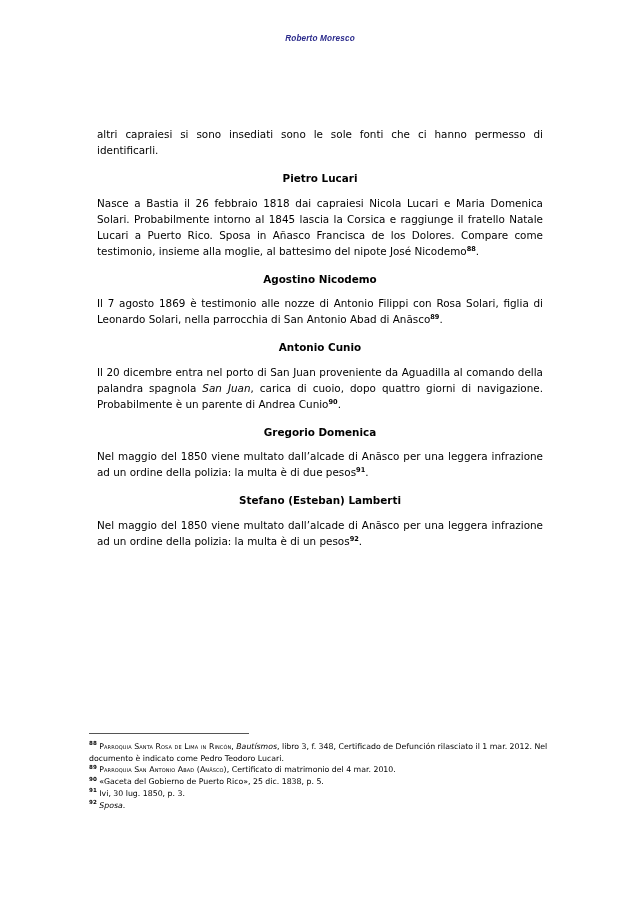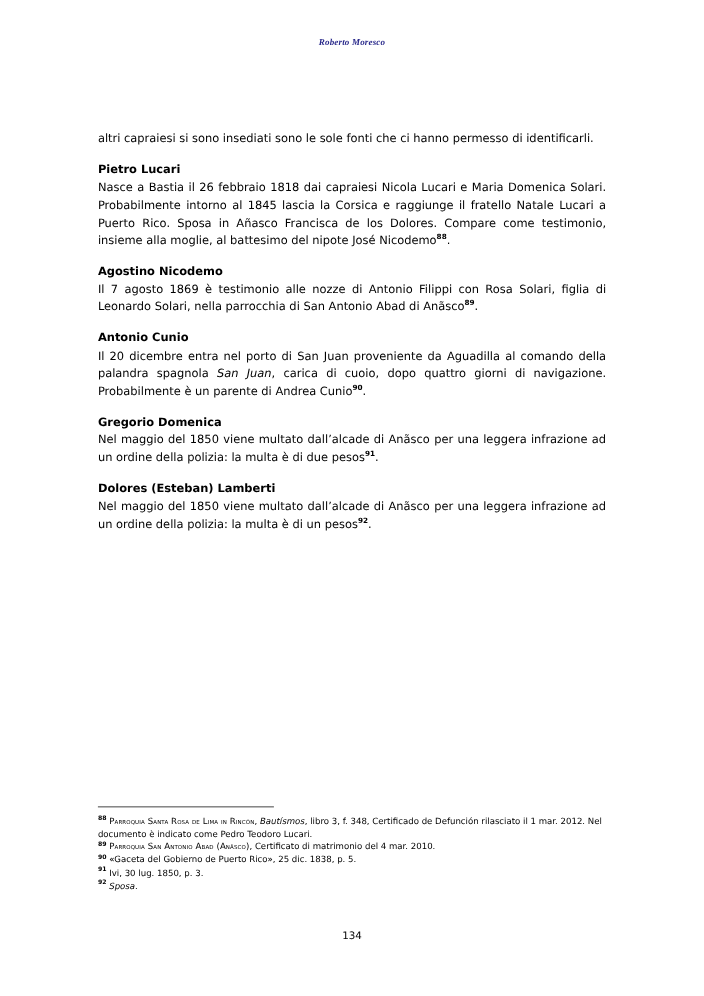--- a/index.html
+++ b/index.html
@@ -17,55 +17,55 @@
     height: 905px;
     background: #ffffff;
     overflow: hidden;
   }
   .running-head {
     position: absolute;
     top: 34px;
     left: 0;
     width: 640px;
     text-align: center;
-    font-family: Liberation Serif, serif;
+    font-family: Liberation Sans, sans-serif;
     font-style: italic;
     font-weight: bold;
     font-size: 8.2px;
     letter-spacing: 0.15px;
     color: #2b2b8c;
   }
   .content {
     position: absolute;
     left: 89px;
     top: 118px;
     width: 462px;
   }
   .para {
     font-size: 10.4px;
     line-height: 16.0px;
     text-align: justify;
     text-justify: inter-word;
-    margin: 0;
+    margin: 8px;
     color: #000000;
     -webkit-hyphens: none;
     hyphens: none;
   }
   .section {
     margin-top: 13px;
   }
   .section:first-child {
     margin-top: 0;
   }
   .heading {
     font-size: 10.4px;
     line-height: 15.5px;
     font-weight: bold;
     margin: 0 0 0 0;
-    text-align: left;
+    text-align: center;
   }
   sup {
     font-size: 6.6px;
     vertical-align: super;
     line-height: 0;
     font-weight: bold;
   }
   i, .ital {
   }
   .footnotes {
@@ -132,35 +132,34 @@
       <div class="heading">Antonio Cunio</div>
       <p class="para"><span>Il 20 dicembre entra nel porto di San Juan proveniente da Aguadilla al comando della palandra spagnola </span><i>San Juan</i><span>, carica di cuoio, dopo quattro giorni di navigazione. Probabilmente è un parente di Andrea Cunio</span><sup>90</sup><span>.</span></p>
     </div>
 
     <div class="section">
       <div class="heading">Gregorio Domenica</div>
       <p class="para"><span>Nel maggio del 1850 viene multato dall’alcade di Anãsco per una leggera infrazione ad un ordine della polizia: la multa è di due pesos</span><i></i><span></span><sup>91</sup><span>.</span></p>
     </div>
 
     <div class="section">
-      <div class="heading">Dolores (Esteban) Lamberti</div>
+      <div class="heading">Stefano (Esteban) Lamberti</div>
       <p class="para"><span>Nel maggio del 1850 viene multato dall’alcade di Anãsco per una leggera infrazione ad un ordine della polizia: la multa è di un pesos</span><i></i><span></span><sup>92</sup><span>.</span></p>
     </div>
 
   </div>
 
   <div class="footnotes">
     <div class="fn-rule"></div>
 
     <p class="fn"><sup>88</sup><span class="smallcaps">Parroquia Santa Rosa de Lima in Rincón</span><span>, </span><i>Bautísmos</i><span>,  libro 3, f. 348, Certificado de Defunción rilasciato il 1 mar. 2012. Nel documento è indicato come Pedro Teodoro Lucari.</span></p>
 
     <p class="fn"><sup>89</sup><span class="smallcaps">Parroquia San Antonio Abad (Anãsco)</span><span></span><i></i><span>, Certificato di matrimonio del 4 mar. 2010.</span></p>
 
     <p class="fn"><sup>90</sup><span class="smallcaps"></span><span></span><i></i><span>«Gaceta del Gobierno de Puerto Rico», 25 dic. 1838, p. 5.</span></p>
 
     <p class="fn"><sup>91</sup><span class="smallcaps"></span><span></span><i></i><span>Ivi, 30 lug. 1850, p. 3.</span></p>
 
     <p class="fn"><sup>92</sup><span class="smallcaps"></span><span></span><i>Sposa</i><span>.</span></p>
   </div>
 
-  <div class="page-number">134</div>
 
 </div>
 
 </body></html>

